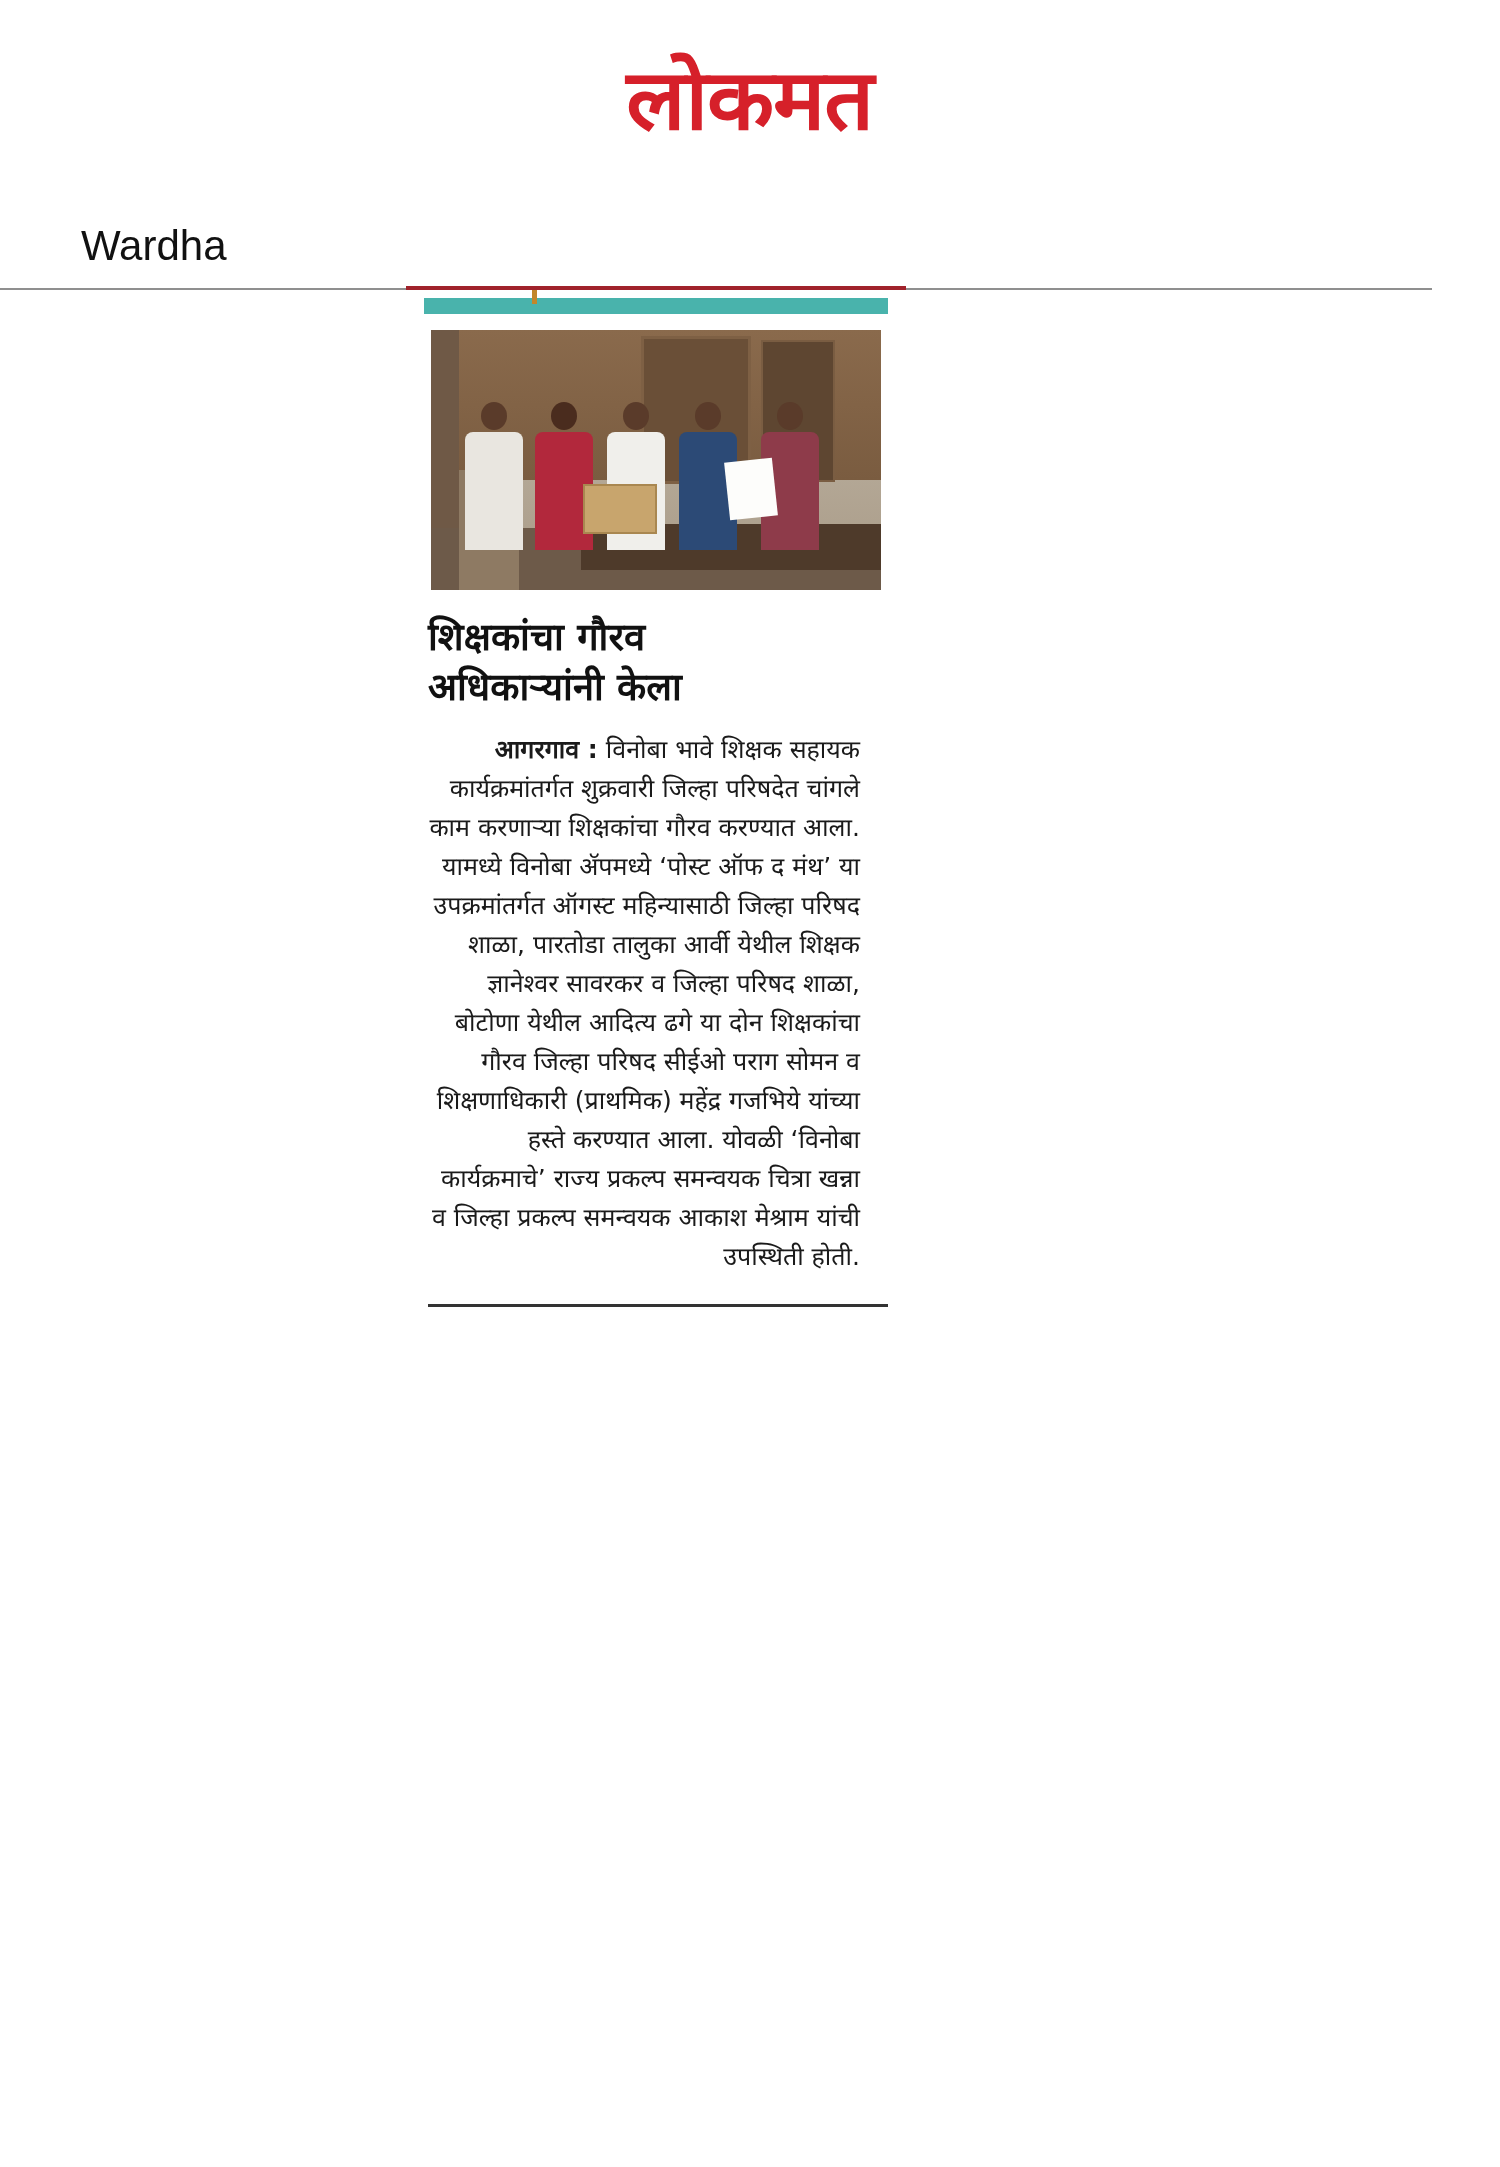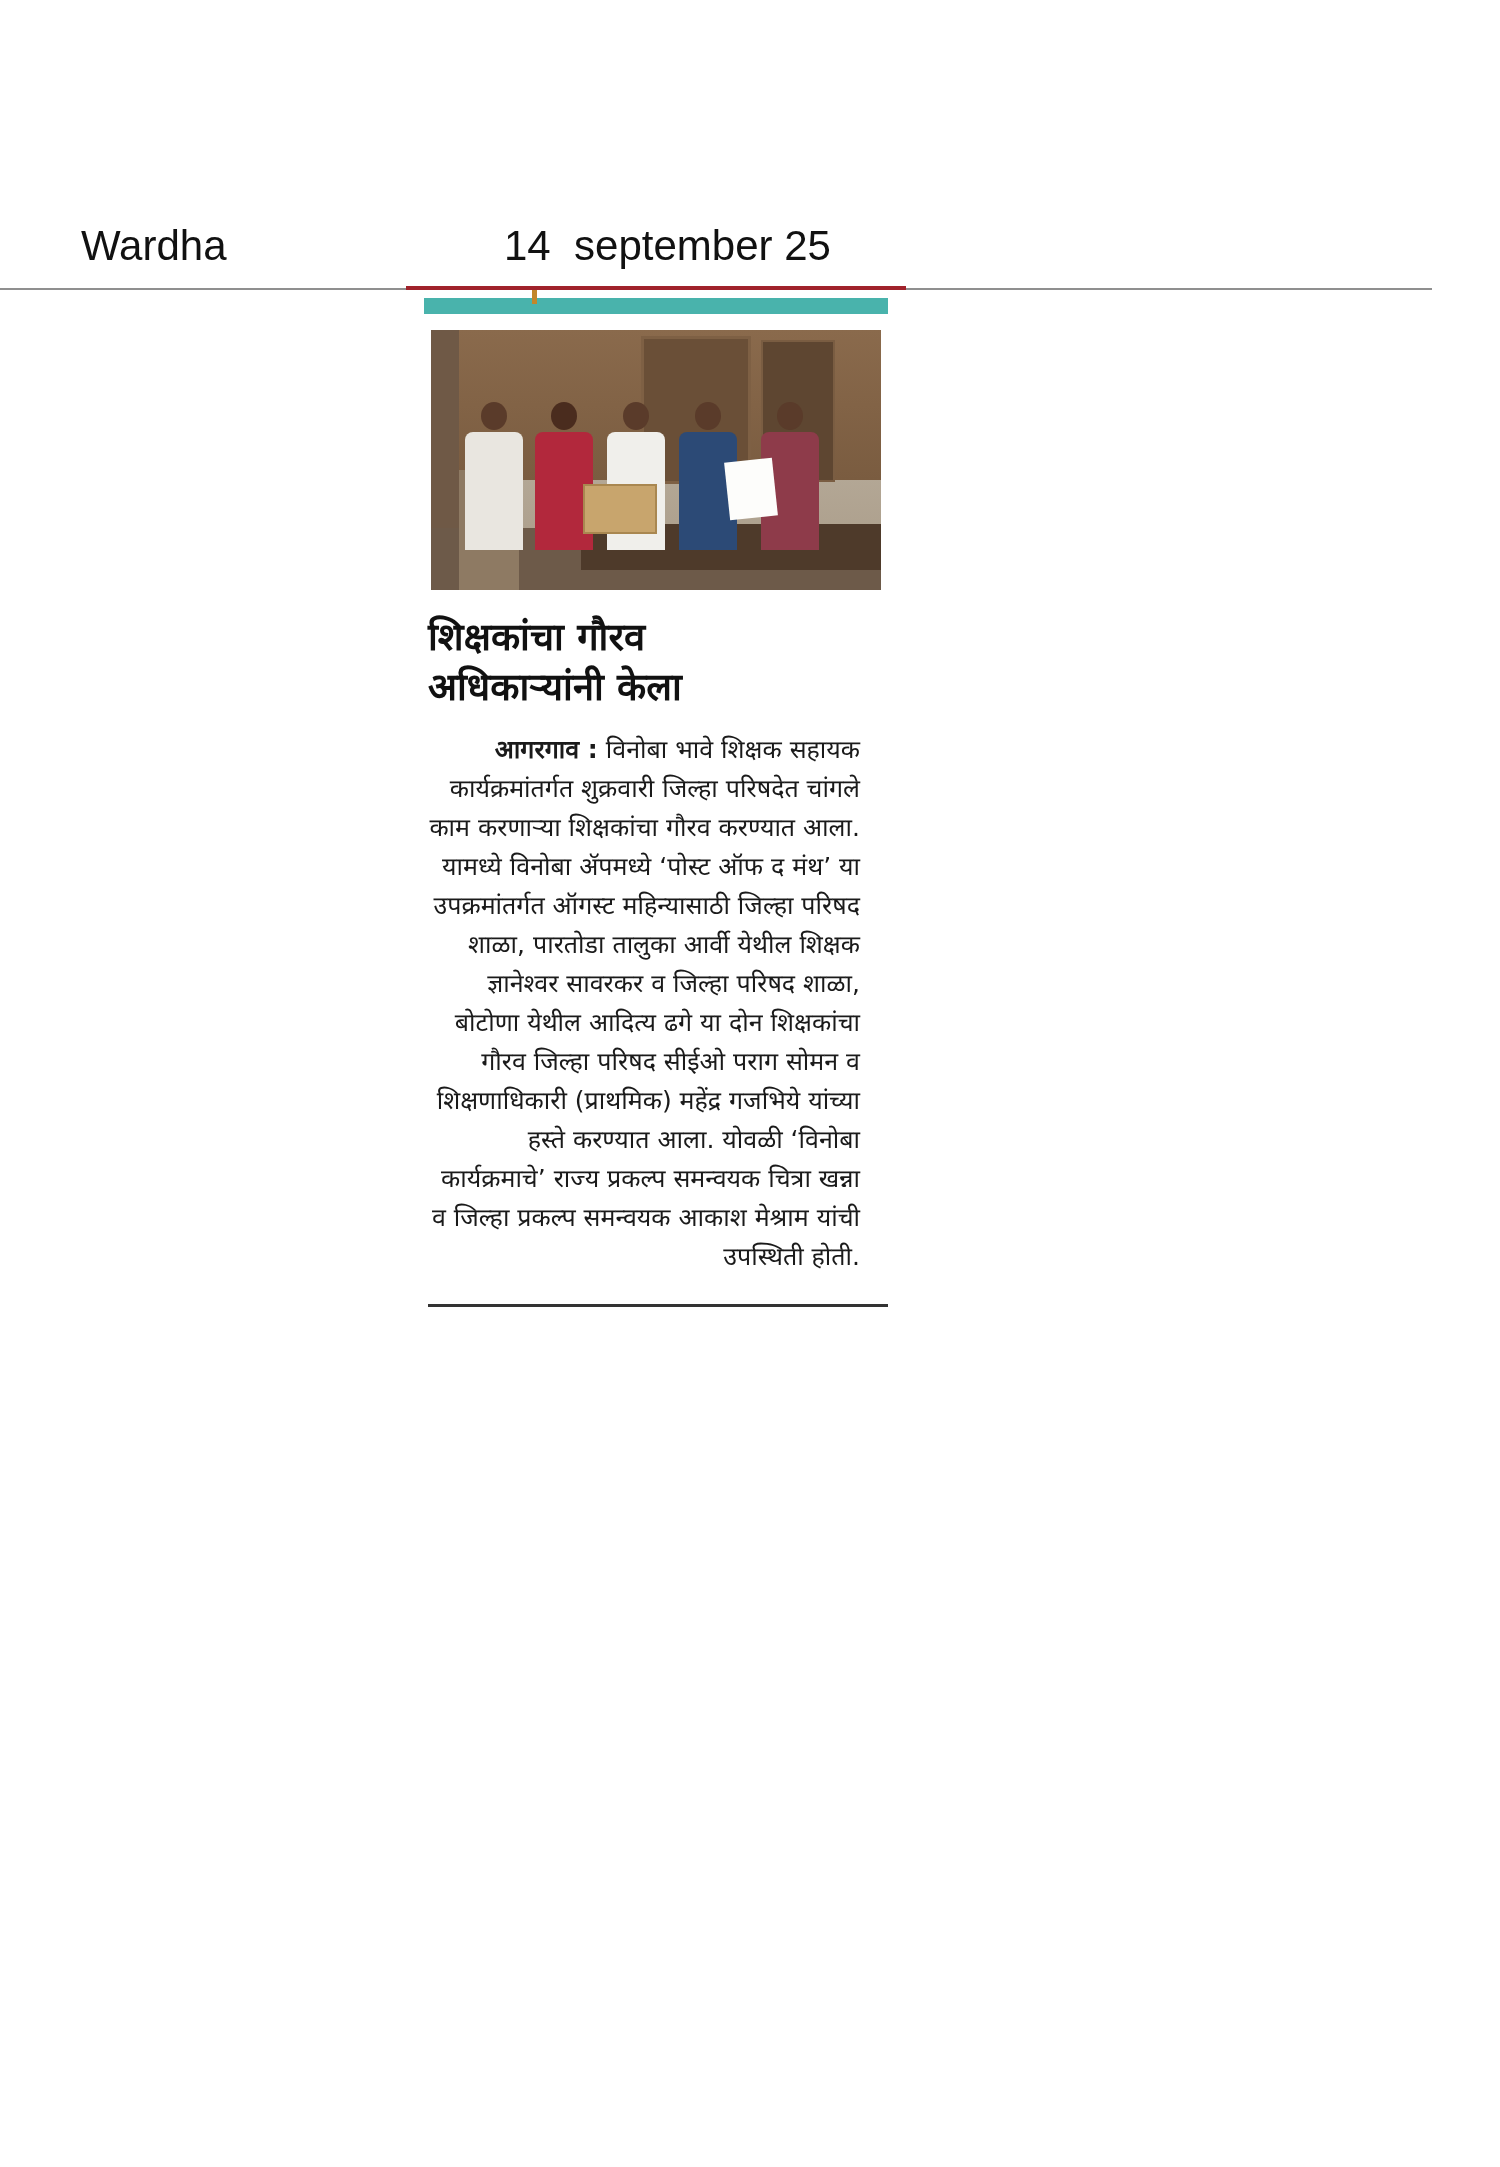--- a/index.html
+++ b/index.html
@@ -202,24 +202,26 @@
     height: 3px;
     background: #333333;
     margin: 28px 0 0 22px;
   }
 </style>
 </head>
 <body>
 
 <div class="page">
 
+  <div class="masthead">
+    <span class="masthead-logo">लोकमत</span>
+  </div>
 
   <div class="header-row">
     <span class="place-label">Wardha</span>
-    <span class="date-label">14  september 25</span>
   </div>
   <div class="header-rule"></div>
 
   <div class="clipping">
 
     <div class="clip-topline"></div>
     <div class="clip-tick"></div>
     <div class="clip-teal"></div>
 
     <div class="photo">

